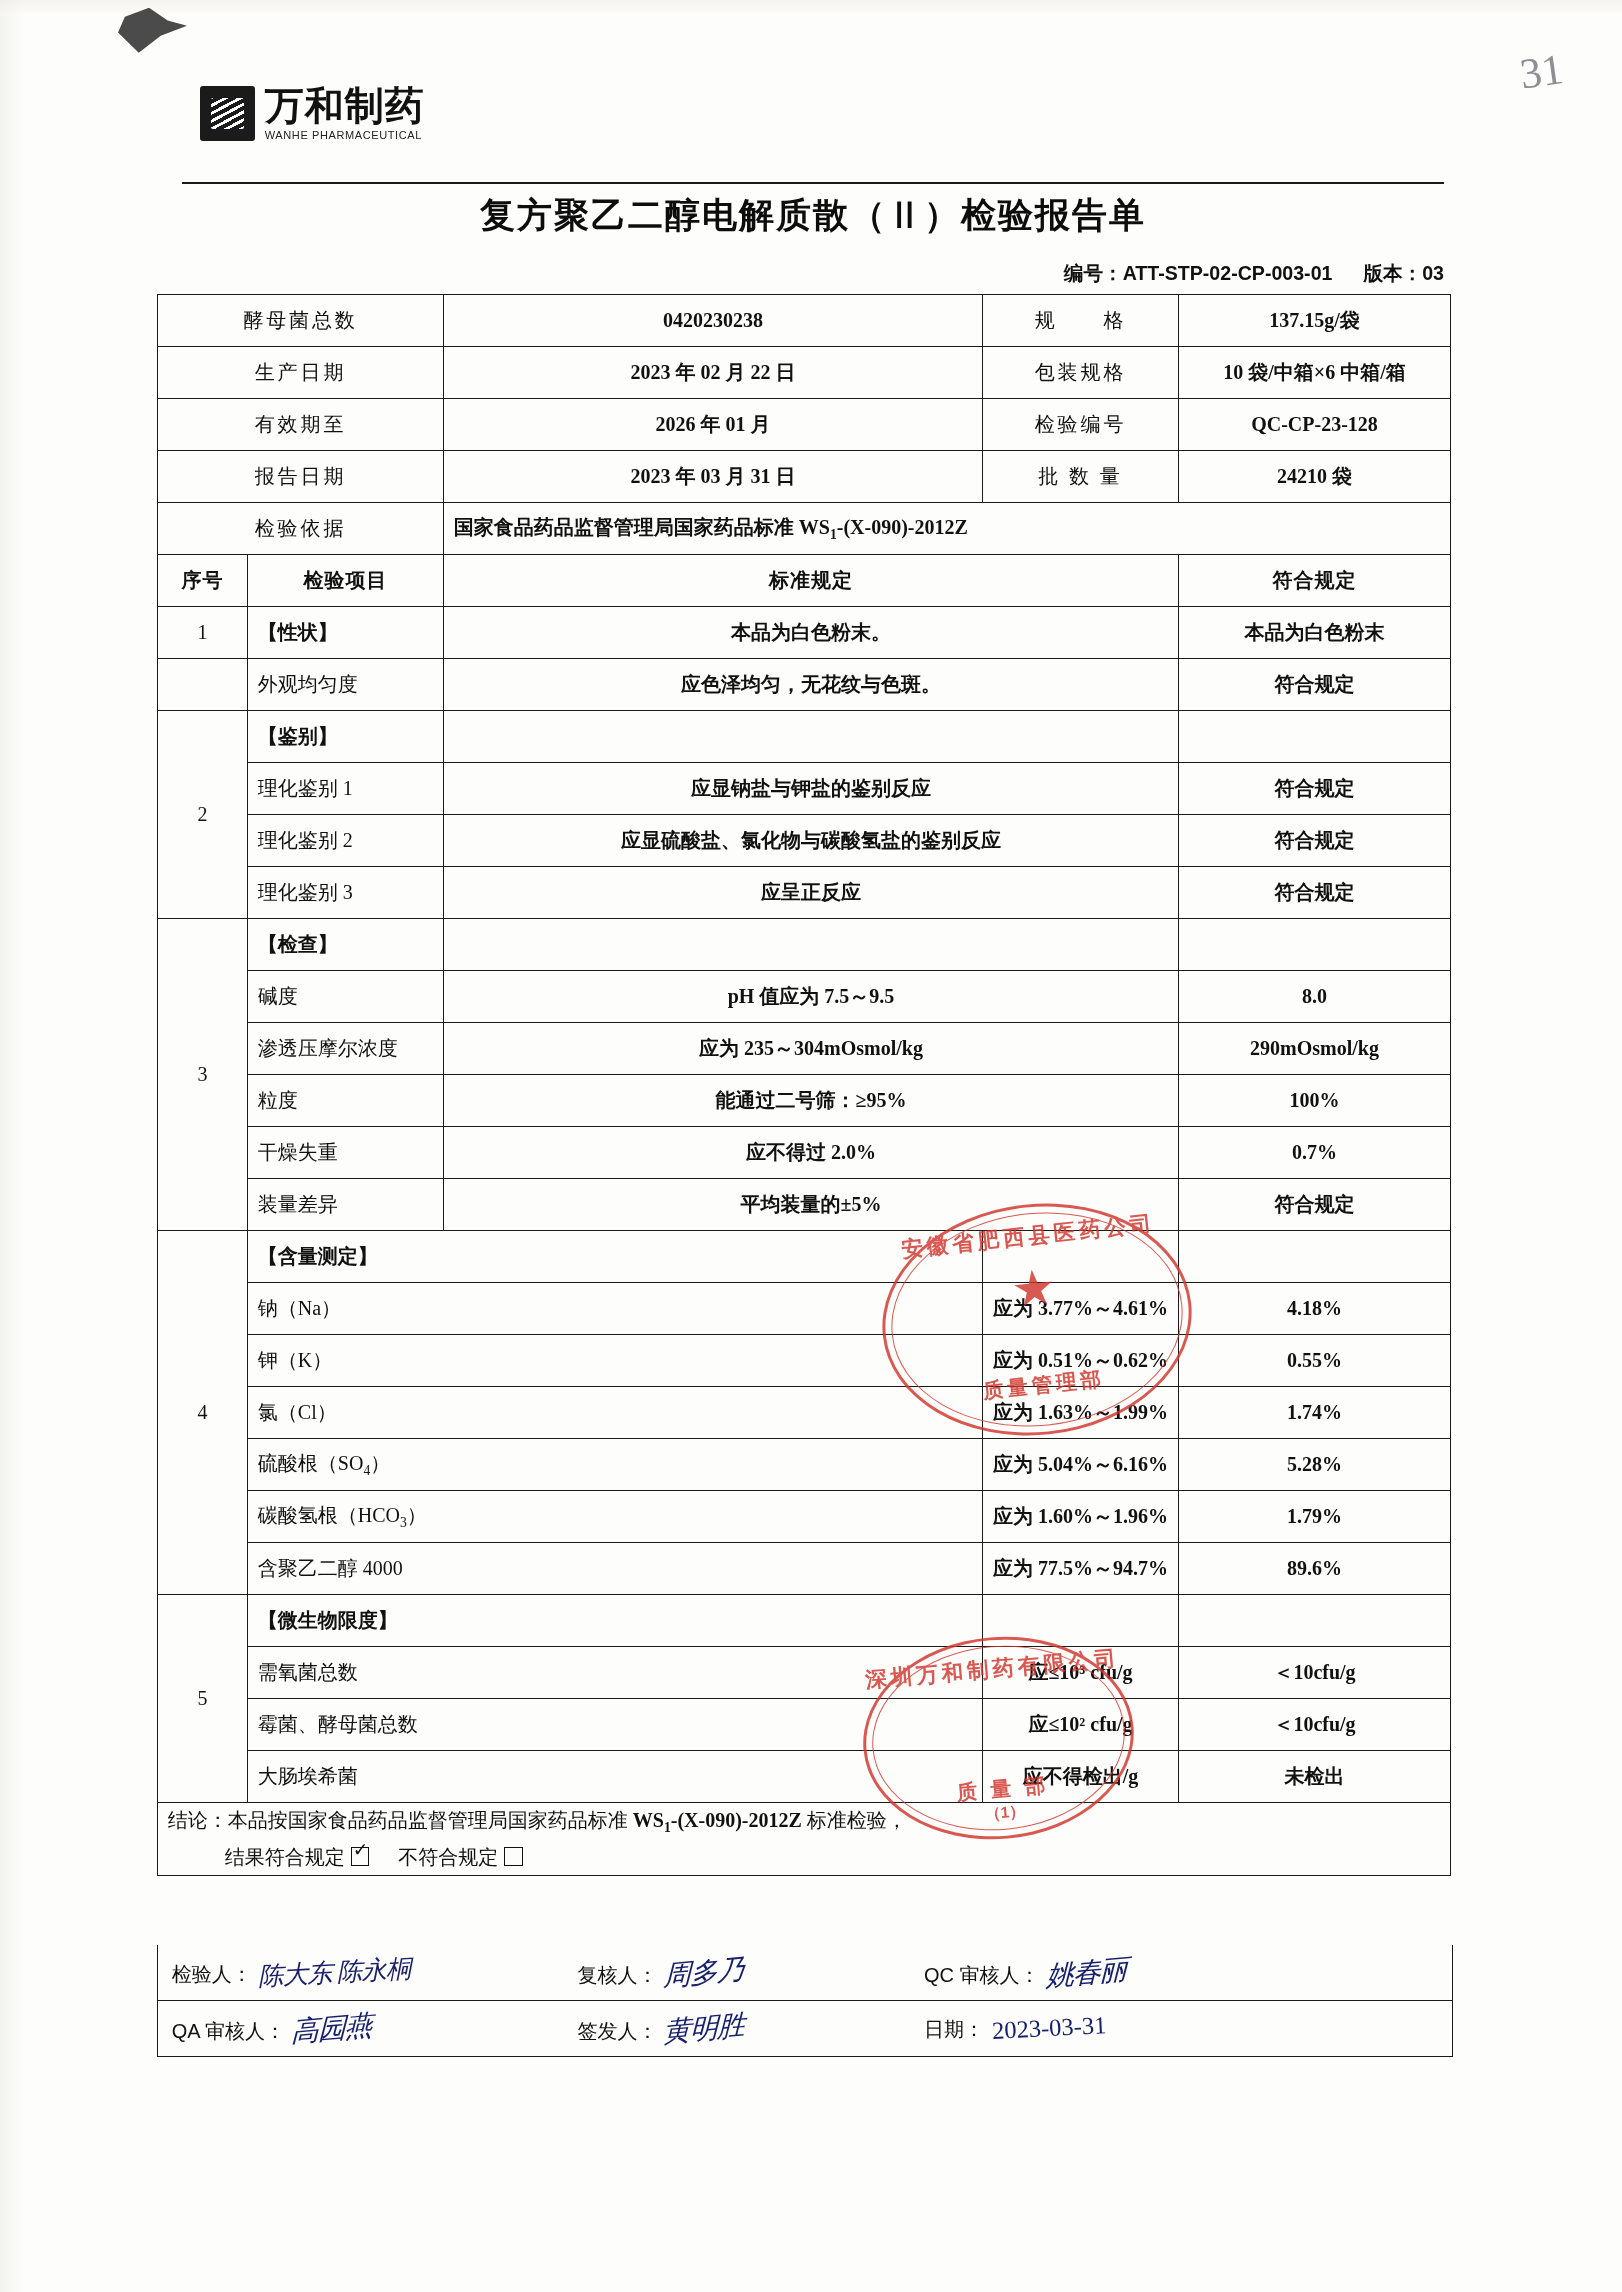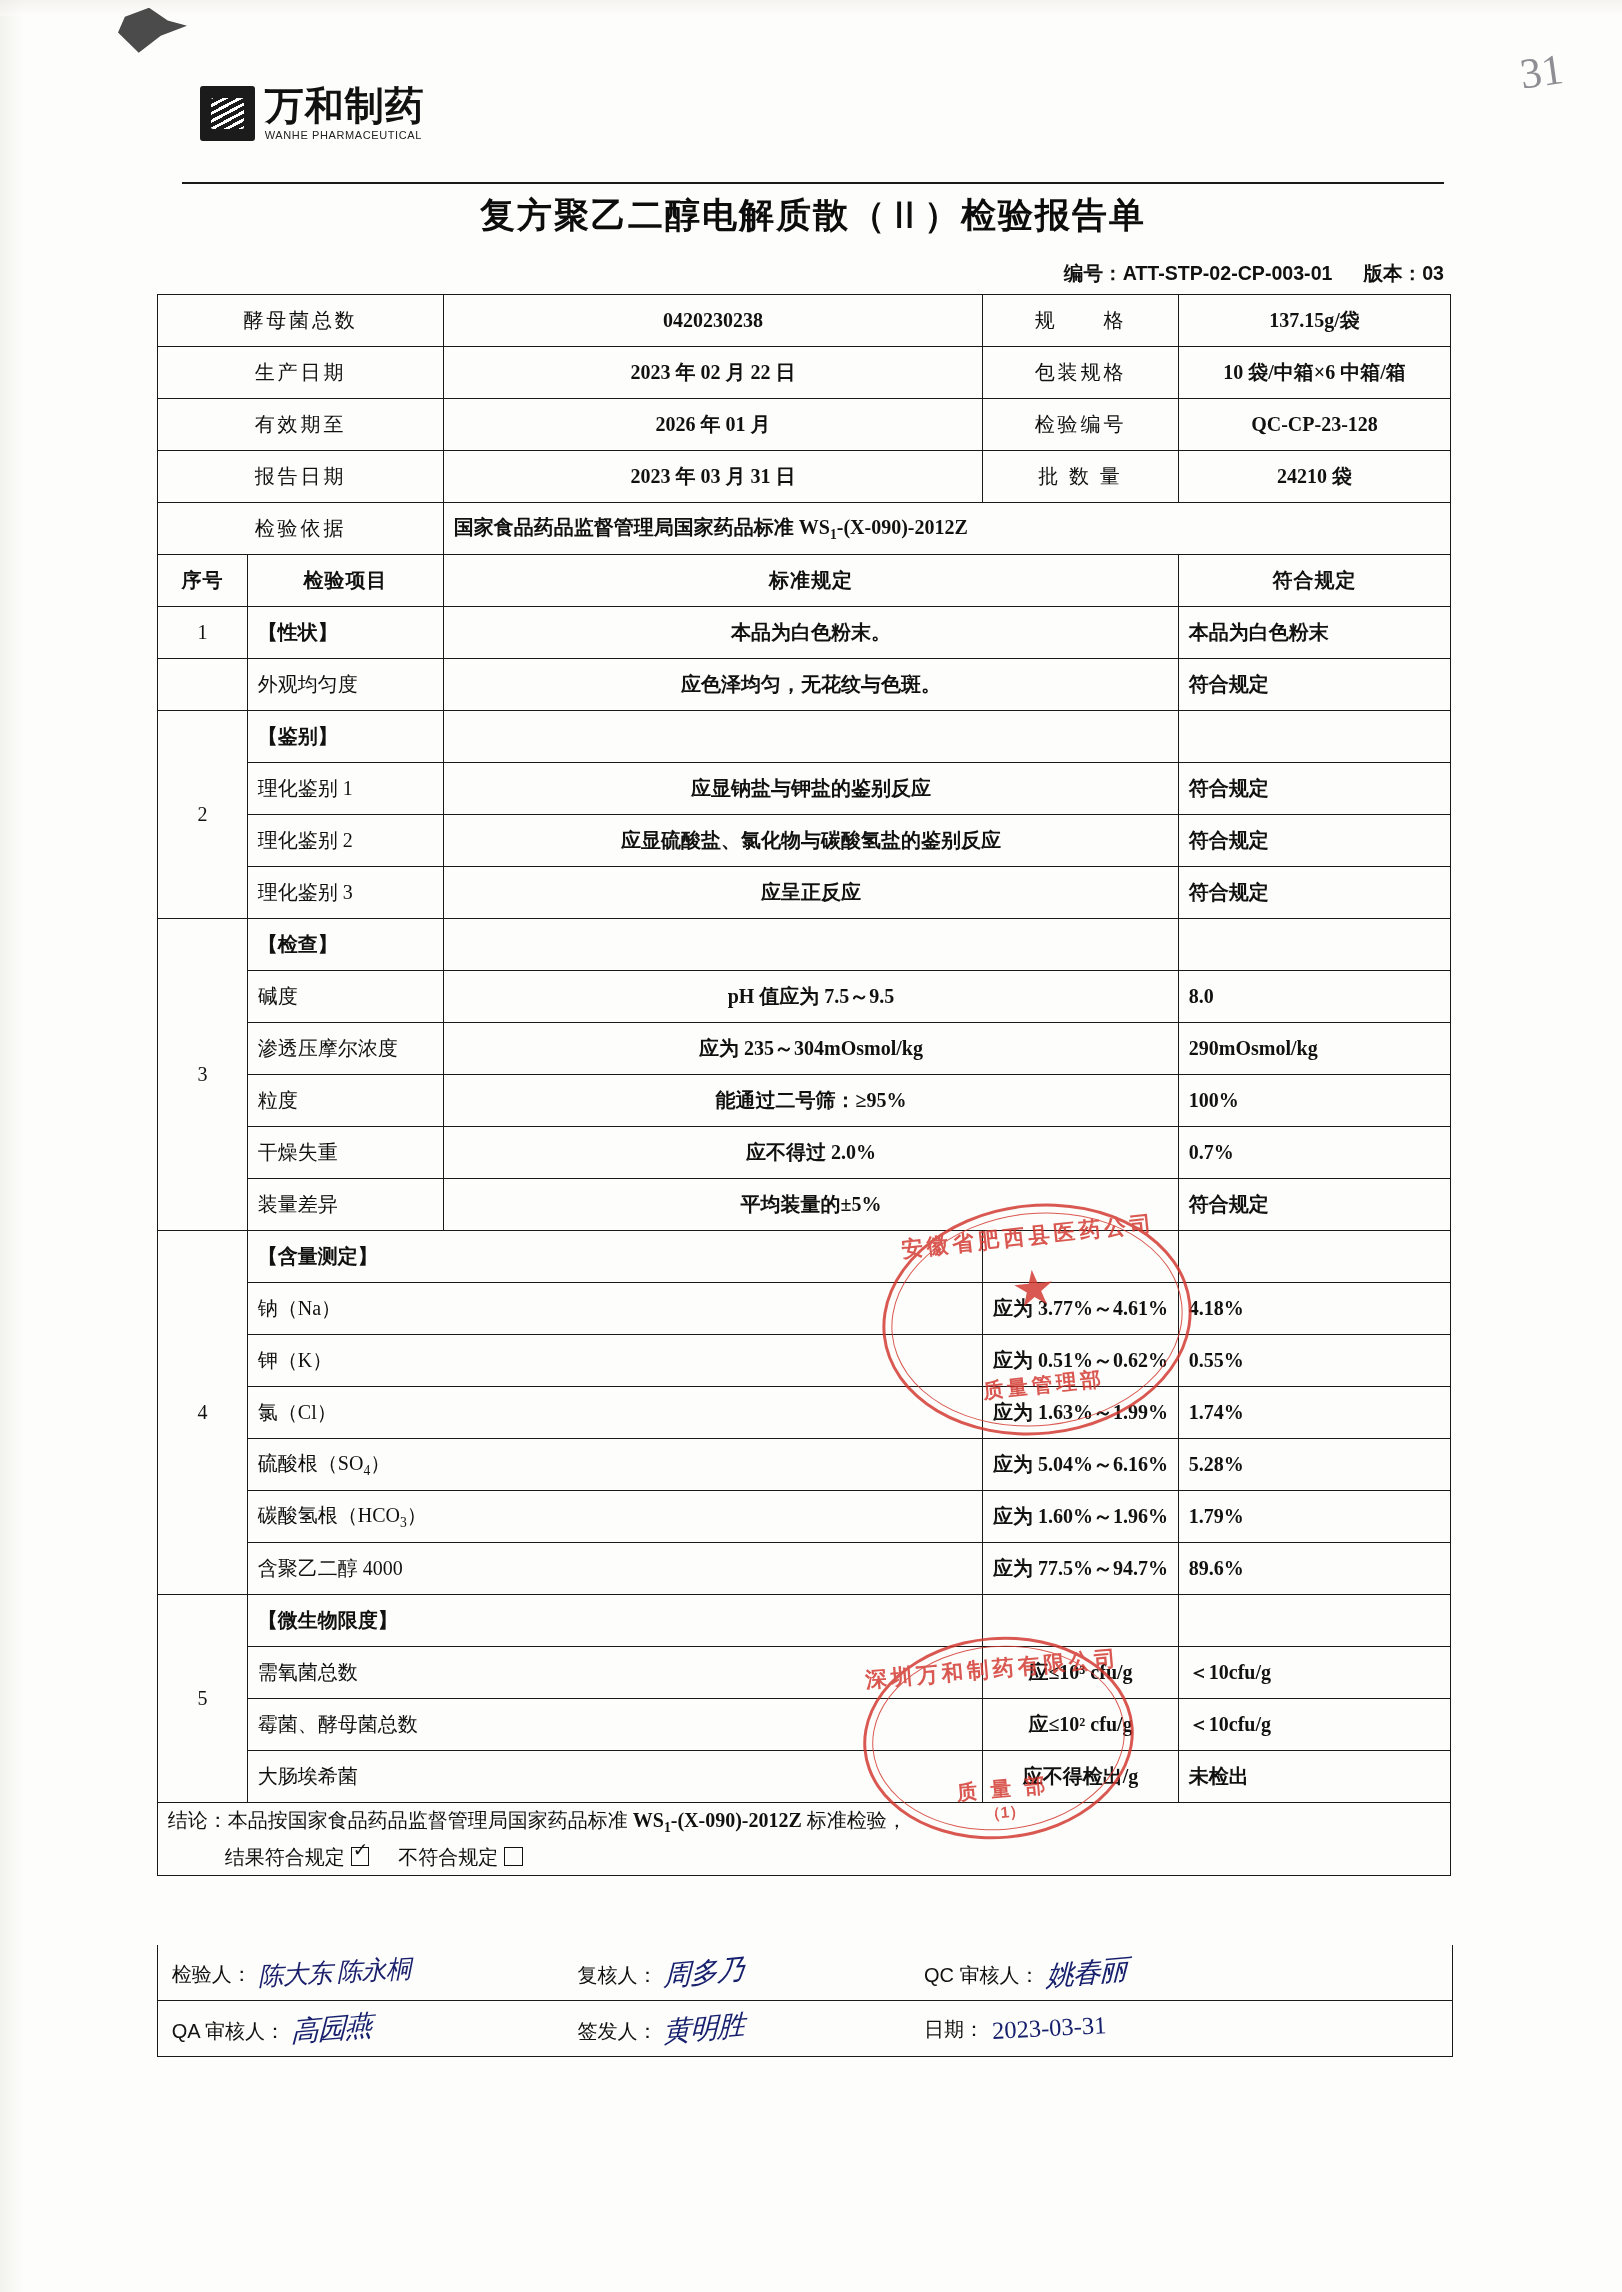--- a/index.html
+++ b/index.html
@@ -157,21 +157,21 @@
     text-align: left;
     font-size: 20.6px;
   }
   .spec-cell {
     padding-left: 13.7px;
     text-align: center;
     font-weight: bold;
     font-size: 20px;
   }
   .res-cell {
-    text-align: left;
+    text-align: center;
     font-weight: bold;
     font-size: 20px;
   }
   .basis-cell {
     text-align: left;
     padding-left: 13.7px;
     font-weight: bold;
     font-size: 20px;
   }
   .group-num {

